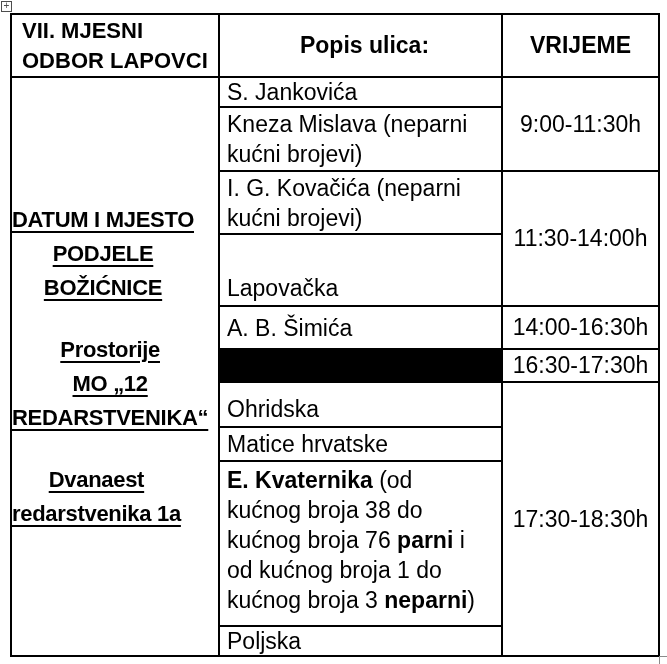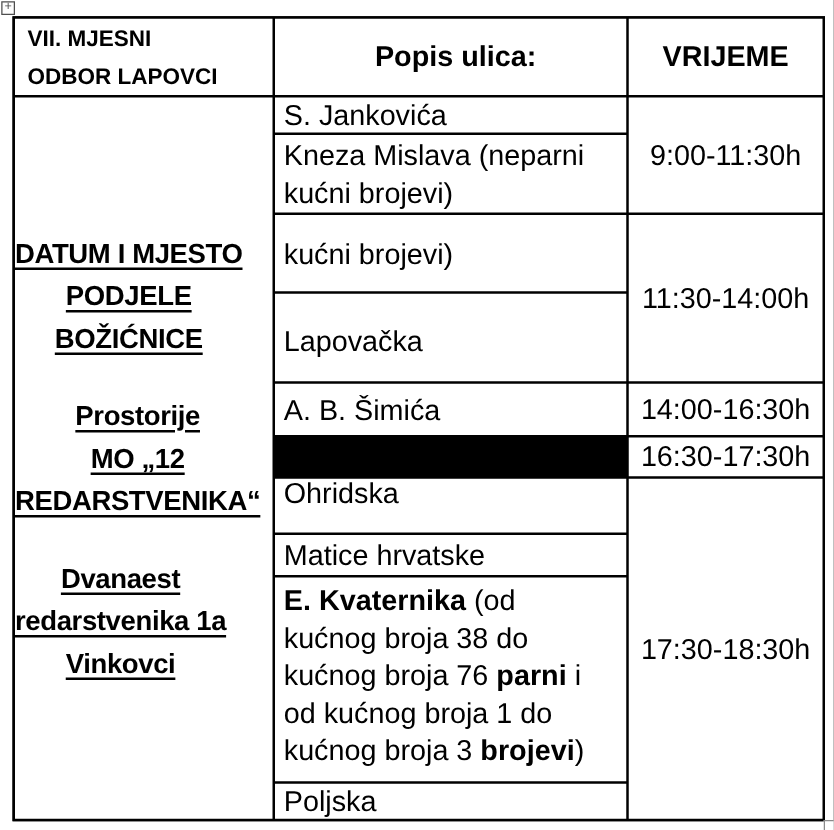--- a/index.html
+++ b/index.html
@@ -43,21 +43,21 @@
     grid-template-columns: 206px 281px 155px;
     grid-template-rows: 61px 28px 62px 61px 70px 41px 31px 43px 32px 163px 28px;
     gap: 2px;
   }
   .cell { background: #ffffff; overflow: hidden; box-sizing: border-box; justify-content: center; }
 
   .header-office {
     grid-column: 1; grid-row: 1;
     display: flex; flex-direction: column; justify-content: center;
     padding-left: 10px;
-    font-weight: 700; font-size: 18px; line-height: 30px;
+    font-weight: 700; font-size: 22px; line-height: 30px;
     white-space: nowrap;
   }
   .header-streets {
     grid-column: 2; grid-row: 1;
     display: flex; align-items: center;
     padding-left: 8px;
     font-weight: 700; font-size: 23px;
   }
   .header-time {
     grid-column: 3; grid-row: 1;
@@ -80,21 +80,21 @@
     white-space: nowrap;
   }
 
   .street {
     grid-column: 2;
     display: flex; flex-direction: column; justify-content: center;
     padding: 0 4px 0 7px;
     font-size: 23px; line-height: 30px;
     white-space: nowrap;
   }
-  .street.bottom { justify-content: flex-end; padding-bottom: 17px; }
+  .street.bottom { justify-content: flex-end; padding-bottom: 2px; }
   .street.top    { justify-content: flex-start; padding-top: 3px; }
 
   .time {
     grid-column: 3;
     display: flex; align-items: center; justify-content: center;
     font-size: 23px;
     white-space: nowrap;
   }
 
   .r2{grid-row:2}.r3{grid-row:3}.r4{grid-row:4}.r5{grid-row:5}.r6{grid-row:6}
@@ -128,52 +128,52 @@
         <div><span>BOŽIĆNICE</span></div>
       </div>
     <div class="block">
         <div><span>Prostorije</span></div>
         <div><span>MO „12</span></div>
         <div><span>REDARSTVENIKA“</span></div>
       </div>
     <div class="block">
         <div><span>Dvanaest</span></div>
         <div><span>redarstvenika 1a</span></div>
-        <div><span>Vinkovci</span></div>
       </div>
   </div>
 
   <div class="cell street r2">
       <div><span>S. Jankovića</span></div>
     </div>
   <div class="cell street r3">
       <div><span>Kneza Mislava (neparni</span></div>
       <div><span>kućni brojevi)</span></div>
     </div>
   <div class="cell street r4">
+      <div><span>I. G. Kovačića (neparni</span></div>
       <div><span>kućni brojevi)</span></div>
     </div>
   <div class="cell street r5 bottom">
       <div><span>Lapovačka</span></div>
     </div>
   <div class="cell street r6">
       <div><span>A. B. Šimića</span></div>
     </div>
   <div class="cell street r9">
       <div><span>Matice hrvatske</span></div>
     </div>
   <div class="cell street r8 bottom">
       <div><span>Ohridska</span></div>
     </div>
   <div class="cell street r10 top">
       <div><span style="font-weight: 700;">E. Kvaternika </span><span>(od</span></div>
       <div><span>kućnog broja 38 do</span></div>
       <div><span>kućnog broja 76 </span><span style="font-weight: 700;">parni</span><span> i</span></div>
       <div><span>od kućnog broja 1 do</span></div>
-      <div><span>kućnog broja 3 </span><span style="font-weight: 700;">brojevi</span><span>)</span></div>
+      <div><span>kućnog broja 3 </span><span style="font-weight: 700;">neparni</span><span>)</span></div>
     </div>
   <div class="cell street r11">
       <div><span>Poljska</span></div>
     </div>
 
   <div class="cell time t1">
       <span>9:00-11:30h</span>
     </div>
   <div class="cell time t2">
       <span>11:30-14:00h</span>

